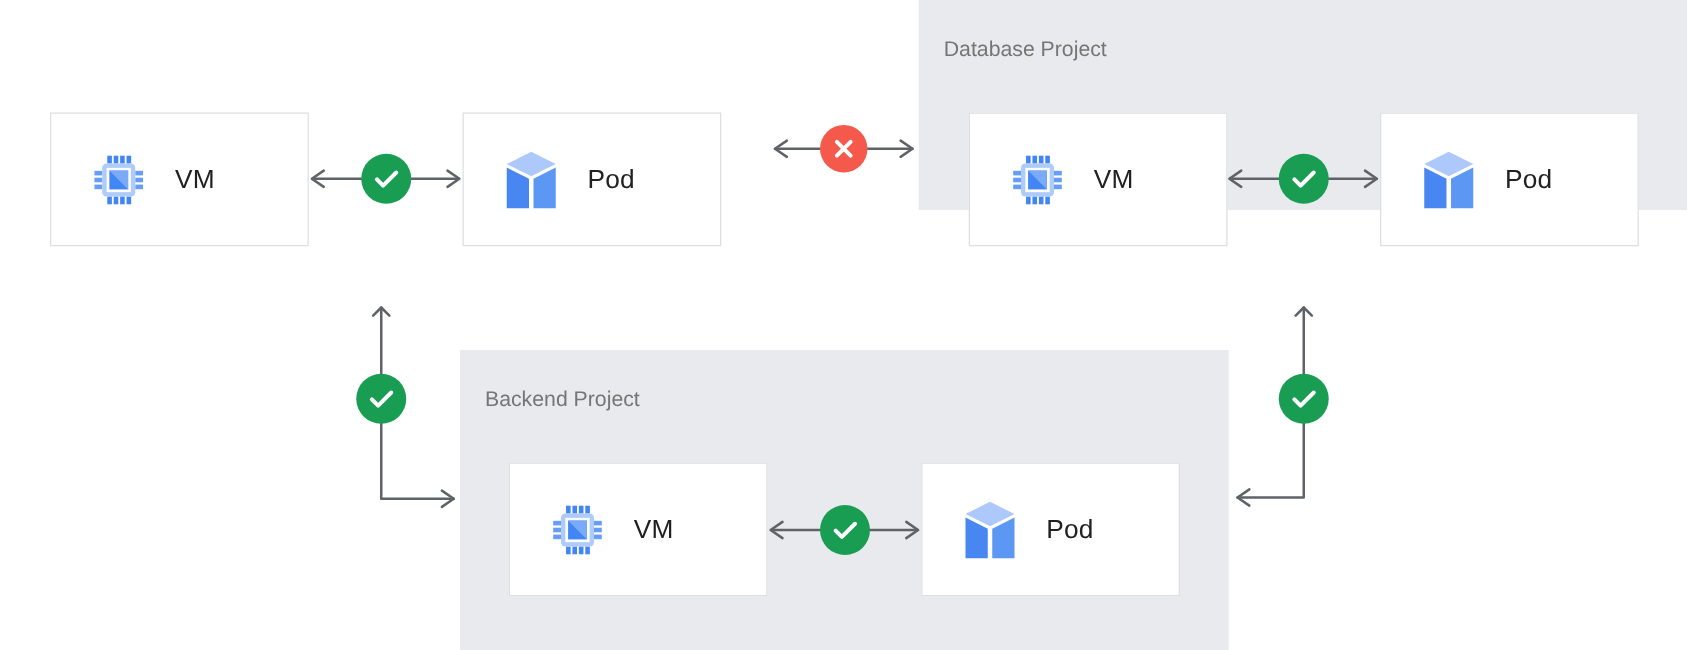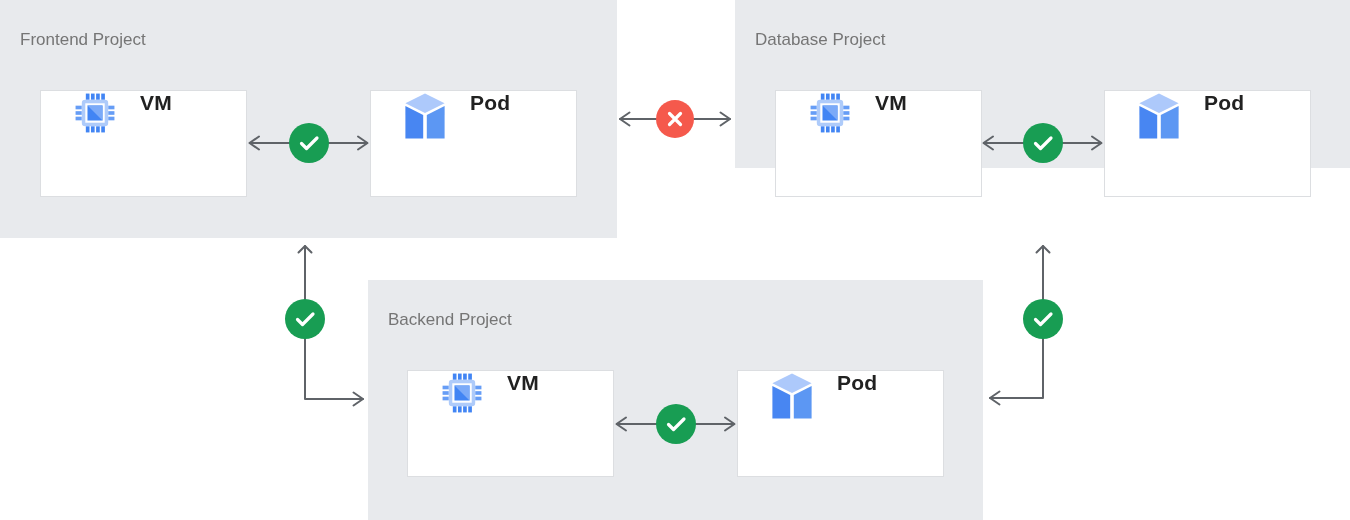--- a/index.html
+++ b/index.html
@@ -32,24 +32,23 @@
   }
 
   .node-card {
     position: absolute;
     width: 207px;
     height: 107px;
     box-sizing: border-box;
     background: #ffffff;
     border: 1.5px solid #dcdee1;
     display: flex;
-    align-items: flex-start;
+    align-items: center;
     padding-left: 32px;
     gap: 23px;
-    font-weight: bold;
   }
   
   .card-f-vm  { left: 40px;   top: 90px;  }
   .card-f-pod { left: 370px;  top: 90px;  }
   .card-d-vm  { left: 775px;  top: 90px;  }
   .card-d-pod { left: 1104px; top: 90px;  }
   .card-b-vm  { left: 407px;  top: 370px; }
   .card-b-pod { left: 737px;  top: 370px; }
 
   .node-label {
@@ -83,23 +82,20 @@
     fill: none;
     stroke-linecap: round;
     stroke-linejoin: round;
   }
 </style>
 </head>
 <body>
 
 <div class="canvas">
 
-  <section class="project project--frontend">
-    <div class="project-title">Frontend Project</div>
-  </section>
 
   <section class="project project--database">
     <div class="project-title">Database Project</div>
   </section>
 
   <section class="project project--backend">
     <div class="project-title">Backend Project</div>
   </section>
 
   <div class="node-card card-f-vm">

